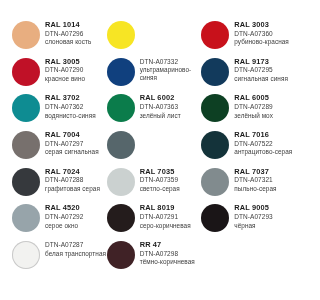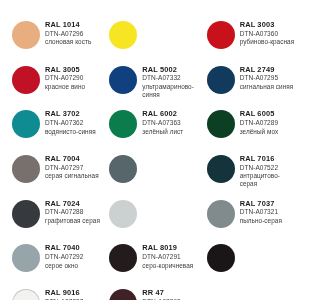--- a/index.html
+++ b/index.html
@@ -20,21 +20,20 @@
     box-sizing: border-box;
     width: 300px;
     height: 232px;
     padding: 20px 4px 4px 12px;
     display: grid;
     grid-template-columns: repeat(3, 1fr);
     grid-auto-rows: 36.7px;
     column-gap: 0px;
     row-gap: 0px;
     align-content: start;
-    gap: 8px;
   }
 
   .swatch-cell {
     display: flex;
     flex-direction: row;
     align-items: flex-start;
     gap: 5px;
   }
 
   .swatch-dot {
@@ -107,29 +106,28 @@
       <div class="swatch-dot" style="background: rgb(192, 17, 39);"></div>
       <div class="swatch-text">
         <div class="ral-code">RAL 3005</div>
         <div class="dtn-code">DTN-A07290</div>
         <div class="color-name">красное вино</div>
       </div>
     </div>
     <div class="swatch-cell">
       <div class="swatch-dot" style="background: rgb(16, 64, 126);"></div>
       <div class="swatch-text">
-        <div class="ral-code">RAL 5002</div>
         <div class="dtn-code">DTN-A07332</div>
         <div class="color-name">ультрамариново-синяя</div>
       </div>
     </div>
     <div class="swatch-cell">
       <div class="swatch-dot" style="background: rgb(18, 58, 92);"></div>
       <div class="swatch-text">
-        <div class="ral-code">RAL 2749</div>
+        <div class="ral-code">RAL 9173</div>
         <div class="dtn-code">DTN-A07295</div>
         <div class="color-name">сигнальная синяя</div>
       </div>
     </div>
     <div class="swatch-cell">
       <div class="swatch-dot" style="background: rgb(14, 140, 146);"></div>
       <div class="swatch-text">
         <div class="ral-code">RAL 3702</div>
         <div class="dtn-code">DTN-A07362</div>
         <div class="color-name">водянисто-синяя</div>
@@ -173,52 +171,61 @@
     <div class="swatch-cell">
       <div class="swatch-dot" style="background: rgb(54, 57, 61);"></div>
       <div class="swatch-text">
         <div class="ral-code">RAL 7024</div>
         <div class="dtn-code">DTN-A07288</div>
         <div class="color-name">графитовая серая</div>
       </div>
     </div>
     <div class="swatch-cell">
       <div class="swatch-dot" style="background: rgb(203, 209, 208);"></div>
+      <div class="swatch-text">
+        <div class="ral-code">RAL 7035</div>
+        <div class="dtn-code">DTN-A07359</div>
+        <div class="color-name">светло-серая</div>
+      </div>
     </div>
     <div class="swatch-cell">
       <div class="swatch-dot" style="background: rgb(129, 139, 142);"></div>
       <div class="swatch-text">
         <div class="ral-code">RAL 7037</div>
         <div class="dtn-code">DTN-A07321</div>
         <div class="color-name">пыльно-серая</div>
       </div>
     </div>
     <div class="swatch-cell">
       <div class="swatch-dot" style="background: rgb(151, 164, 170);"></div>
       <div class="swatch-text">
-        <div class="ral-code">RAL 7040</div>
+        <div class="ral-code">RAL 4520</div>
         <div class="dtn-code">DTN-A07292</div>
         <div class="color-name">серое окно</div>
       </div>
     </div>
     <div class="swatch-cell">
       <div class="swatch-dot" style="background: rgb(36, 28, 28);"></div>
       <div class="swatch-text">
         <div class="ral-code">RAL 8019</div>
         <div class="dtn-code">DTN-A07291</div>
         <div class="color-name">серо-коричневая</div>
       </div>
     </div>
     <div class="swatch-cell">
       <div class="swatch-dot" style="background: rgb(26, 21, 23);"></div>
+      <div class="swatch-text">
+        <div class="ral-code">RAL 9005</div>
+        <div class="dtn-code">DTN-A07293</div>
+        <div class="color-name">чёрная</div>
+      </div>
     </div>
     <div class="swatch-cell">
       <div class="swatch-dot outlined" style="background: rgb(242, 242, 240);"></div>
       <div class="swatch-text">
-        <div class="ral-code">RAL 9016</div>
         <div class="dtn-code">DTN-A07287</div>
         <div class="color-name">белая транспортная</div>
       </div>
     </div>
     <div class="swatch-cell">
       <div class="swatch-dot" style="background: rgb(64, 34, 38);"></div>
       <div class="swatch-text">
         <div class="ral-code">RR 47</div>
         <div class="dtn-code">DTN-A07298</div>
         <div class="color-name">тёмно-коричневая</div>

